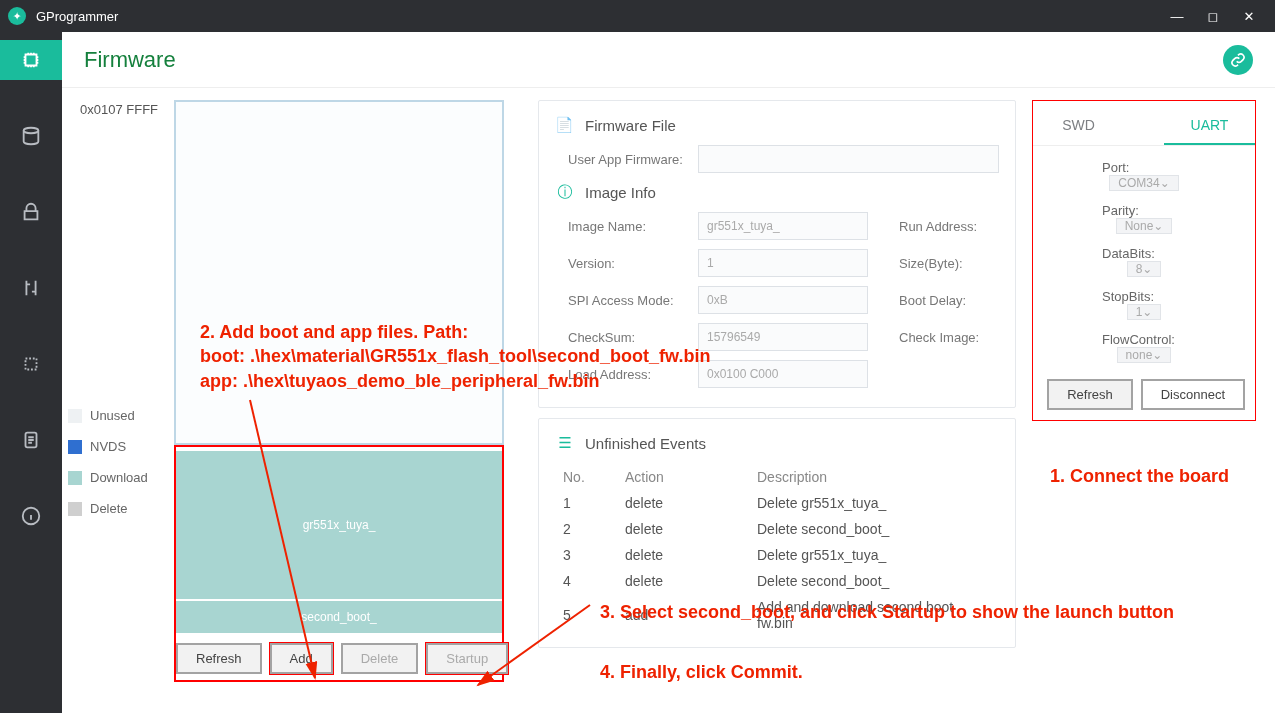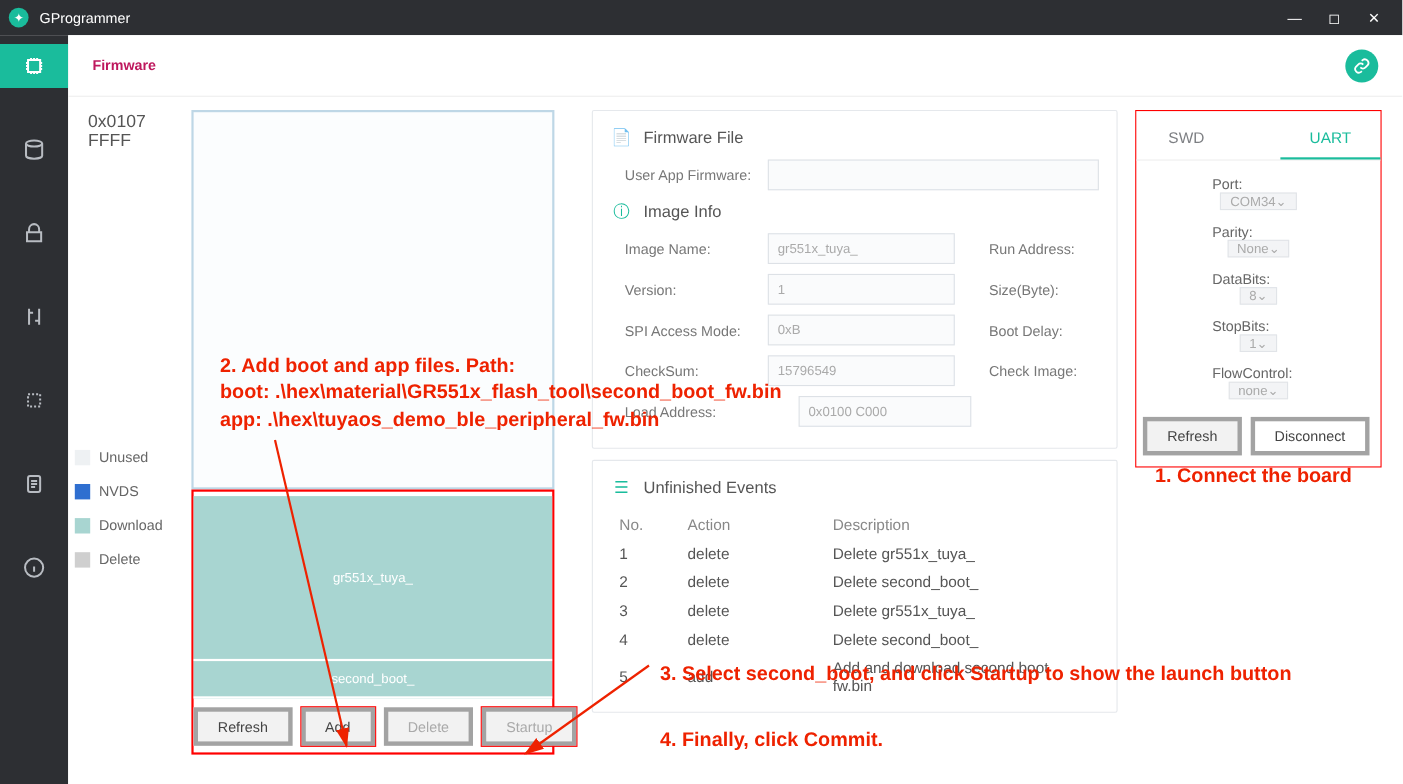--- a/index.html
+++ b/index.html
@@ -13,40 +13,40 @@
 
 
 .vnav { position:absolute; top:32px; left:0; width:62px; height:calc(100% - 32px); background:#2d2f33; display:flex; flex-direction:column; align-items:center; padding-top:8px; gap:36px; }
 .vnav-item { width:62px; height:40px; display:flex; align-items:center; justify-content:center; color:#b8bcc2; cursor:pointer; }
 .vnav-item.active { background:#1abc9c; color:#fff; }
 .vnav-item svg { width:22px; height:22px; fill:currentColor; }
 
 
 .main { position:absolute; left:62px; top:32px; right:0; bottom:0; background:#fff; }
 .mainhead { height:56px; display:flex; align-items:center; padding:0 22px; border-bottom:1px solid #eee; }
-.mainhead h1 { font-size:13px; font-weight:700; color:#be185d; flex:1; }
+.mainhead h1 { font-size:22px; font-weight:400; color:#15803d; flex:1; }
 .linkbtn { width:30px; height:30px; border-radius:50%; background:#1abc9c; display:flex; align-items:center; justify-content:center; color:#fff; cursor:pointer; }
 
 .content { display:flex; height:calc(100% - 56px); }
 
 
 .mapcol { width:470px; padding:12px 8px 0 12px; display:flex; flex-direction:column; position:relative; }
 .rowtop { display:flex; }
-.addr { font-size:16px; color:#555; width:100px; text-align:left; padding:2px 6px; }
+.addr { font-size:13px; color:#555; width:100px; text-align:left; padding:2px 6px; }
 .mapcanvas { position:relative; width:330px; height:345px; border:2px solid #bed7e6; background:#fbfdfe; }
 .legend { position:absolute; left:6px; top:320px; font-size:13px; color:#666; }
 .legend div { display:flex; align-items:center; gap:8px; margin-bottom:16px;text-align:right; }
 .sw { width:14px; height:14px; }
 
 .mapblocks { position:relative; width:330px; margin-left:100px; margin-top:0; border:2px solid red; }
 .mapblocks-inner { padding-top:4px; }
 .dlblock { background:#a8d5d1; color:#fff; text-align:center; font-size:12px; display:flex; align-items:center; justify-content:center; border-bottom:2px solid #fff; }
 
 .fmbtns { display:flex; gap:8px; padding:8px 0 6px 0; }
-.btn { padding:6px 18px; font-size:13px; background:#f2f2f2; border:4px solid #a3a3a3; color:#444; cursor:pointer; }
+.btn { padding:6px 18px; font-size:13px; background:#f2f2f2; border:2px solid #a3a3a3; color:#444; cursor:pointer; }
 .btn.disabled { color:#aaa; }
 .btn.boxed { outline:1px solid red; }
 
 
 .midcol { flex:1; padding:12px 16px 0 6px; max-width:500px; }
 .panel { border:1px solid #e5e8ec; border-radius:2px; margin-bottom:10px; padding:14px 16px 10px 16px; font-size:13px; color:#555; }
 .panelhead { display:flex; align-items:center; gap:10px; font-size:15px; color:#555; margin-bottom:10px; }
 .panelhead .picon { color:#1abc9c; width:20px; height:20px; display:inline-flex; align-items:center; justify-content:center; }
 .field { display:flex; align-items:center; margin:9px 0; }
 .field .flab { width:130px; color:#777;margin-left:13px; }
@@ -209,21 +209,21 @@
             <input class="tinp" style="width: 170px;" value="0xB">
             <span class="rlab">Boot Delay:</span>
           </div>
         <div class="field">
             <span class="flab">CheckSum:</span>
             <input class="tinp" style="width: 170px;" value="15796549">
             <span class="rlab">Check Image:</span>
           </div>
         <div class="field">
             <span class="flab">Load Address:</span>
-            <input class="tinp" style="width: 157px; margin-left: 28px;" value="0x0100 C000">
+            <input class="tinp" style="width: 170px;" value="0x0100 C000">
           </div>
       </div>
 
       <div class="panel">
         <div class="panelhead">
             <span class="picon">☰</span>
             <span>Unfinished Events</span>
           </div>
         <table class="evtable">
           <tbody>
@@ -307,21 +307,21 @@
         <div class="cbtns">
           <button class="btn">Refresh</button>
           <button class="btn" style="background:#fff">Disconnect</button>
         </div>
       </div>
     </div>
 
   </div>
 </div>
 
-<div class="anno" style="left:1050px; top:420px">1. Connect the board</div>
+<div class="anno" style="left:1050px; top:464px">1. Connect the board</div>
 <div class="anno" style="left:200px; top:320px">
   <div>2. Add boot and app files. Path:</div>
   <div>boot:  .\hex\material\GR551x_flash_tool\second_boot_fw.bin</div>
   <div>app:   .\hex\tuyaos_demo_ble_peripheral_fw.bin</div>
 </div>
 <div class="anno" style="left:600px; top:600px">3. Select second_boot, and click Startup to show the launch button</div>
 <div class="anno" style="left:600px; top:660px">4. Finally, click Commit.</div>
 
 <svg class="ov" style="left:0;top:0" width="1275" height="713">
   <defs>

